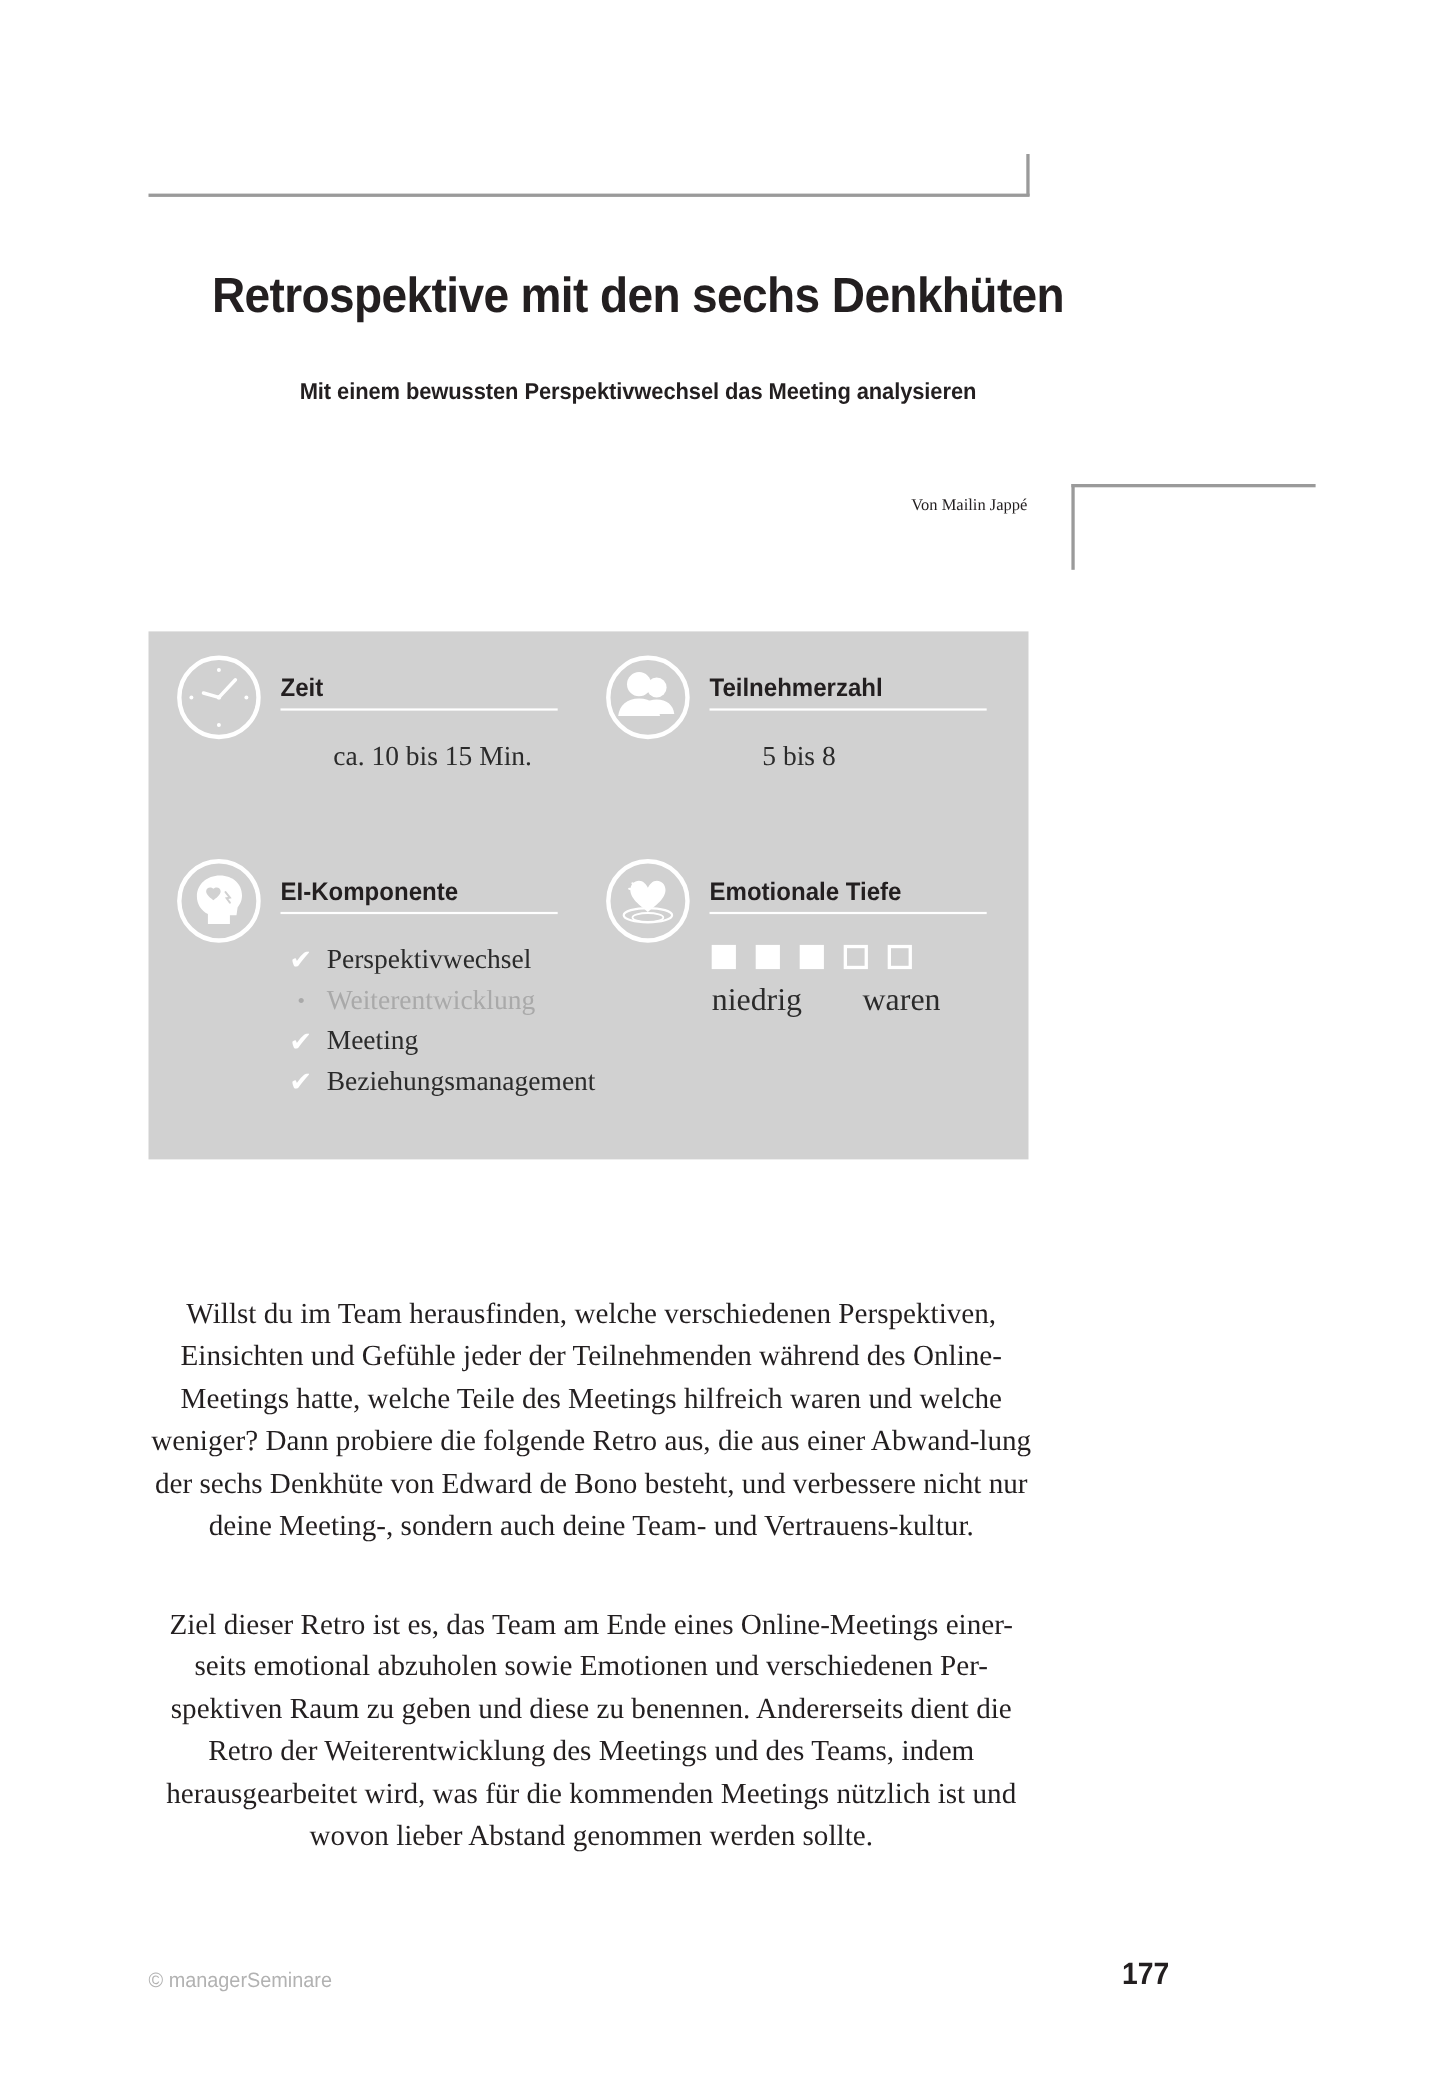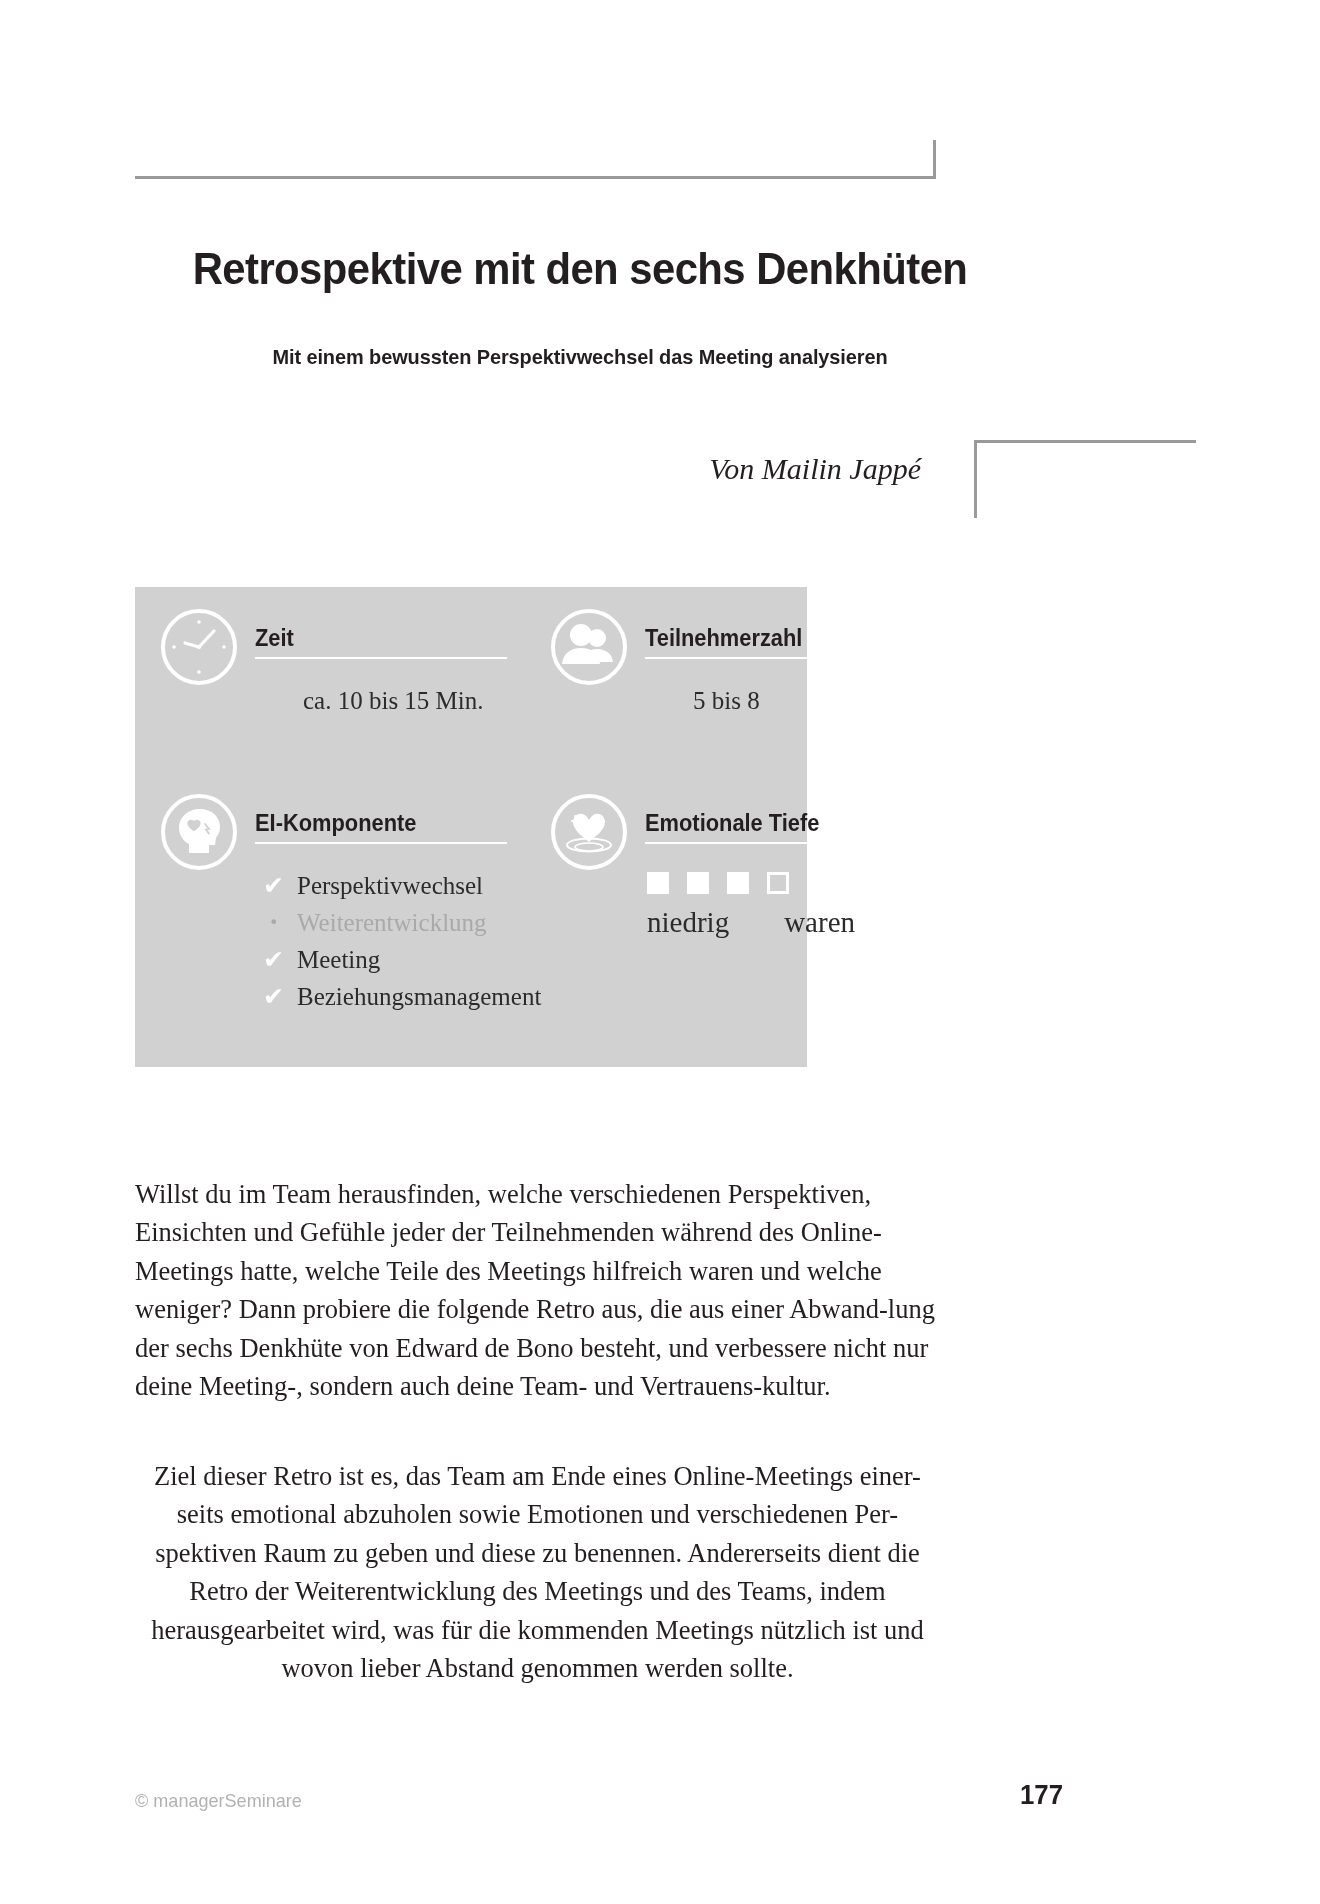--- a/index.html
+++ b/index.html
@@ -60,27 +60,26 @@
     font-size: 21px;
     letter-spacing: -0.1px;
     color: #231f20;
     transform: scaleX(0.95);
     transform-origin: center top;
   }
 
   
   #byline {
     position: absolute;
-    left: 391px;
+    left: 404px;
     top: 452px;
     width: 530px;
     text-align: right;
     font-family: "Liberation Serif", serif;
-    font-style: italic;
-    font-size: 30px;
+    font-size: 15px;
     color: #231f20;
   }
   #byline-bracket-v {
     position: absolute;
     left: 974px;
     top: 440px;
     width: 3px;
     height: 78px;
     background: #9a9a9a;
   }
@@ -90,22 +89,22 @@
     top: 440px;
     width: 222px;
     height: 3px;
     background: #9a9a9a;
   }
 
   
   #info-box {
     position: absolute;
     left: 135px;
-    top: 587px;
-    width: 672px;
+    top: 574px;
+    width: 800px;
     height: 480px;
     background: #d1d1d1;
   }
 
   .info-cell { position: absolute; }
   #cell-zeit     { left: 26px;  top: 22px;  width: 360px; }
   #cell-teiln    { left: 416px; top: 22px;  width: 360px; }
   #cell-ei       { left: 26px;  top: 207px; width: 360px; }
   #cell-tiefe    { left: 416px; top: 207px; width: 360px; }
 
@@ -227,21 +226,21 @@
     position: absolute;
     left: 135px;
     width: 805px;
     font-family: "Liberation Serif", serif;
     font-size: 26.5px;
     line-height: 38.6px;
     color: #231f20;
     text-align: left;
     hyphens: manual;
   }
-  #par-1 { top: 1148px; }
+  #par-1 { top: 1148px; text-align: center; }
   #par-2 { top: 1430px; text-align: center; }
 
   
   #footer-copyright {
     position: absolute;
     left: 135px;
     top: 1790px;
     font-family: "Liberation Sans", sans-serif;
     font-size: 19px;
     color: #b2b2b2;

